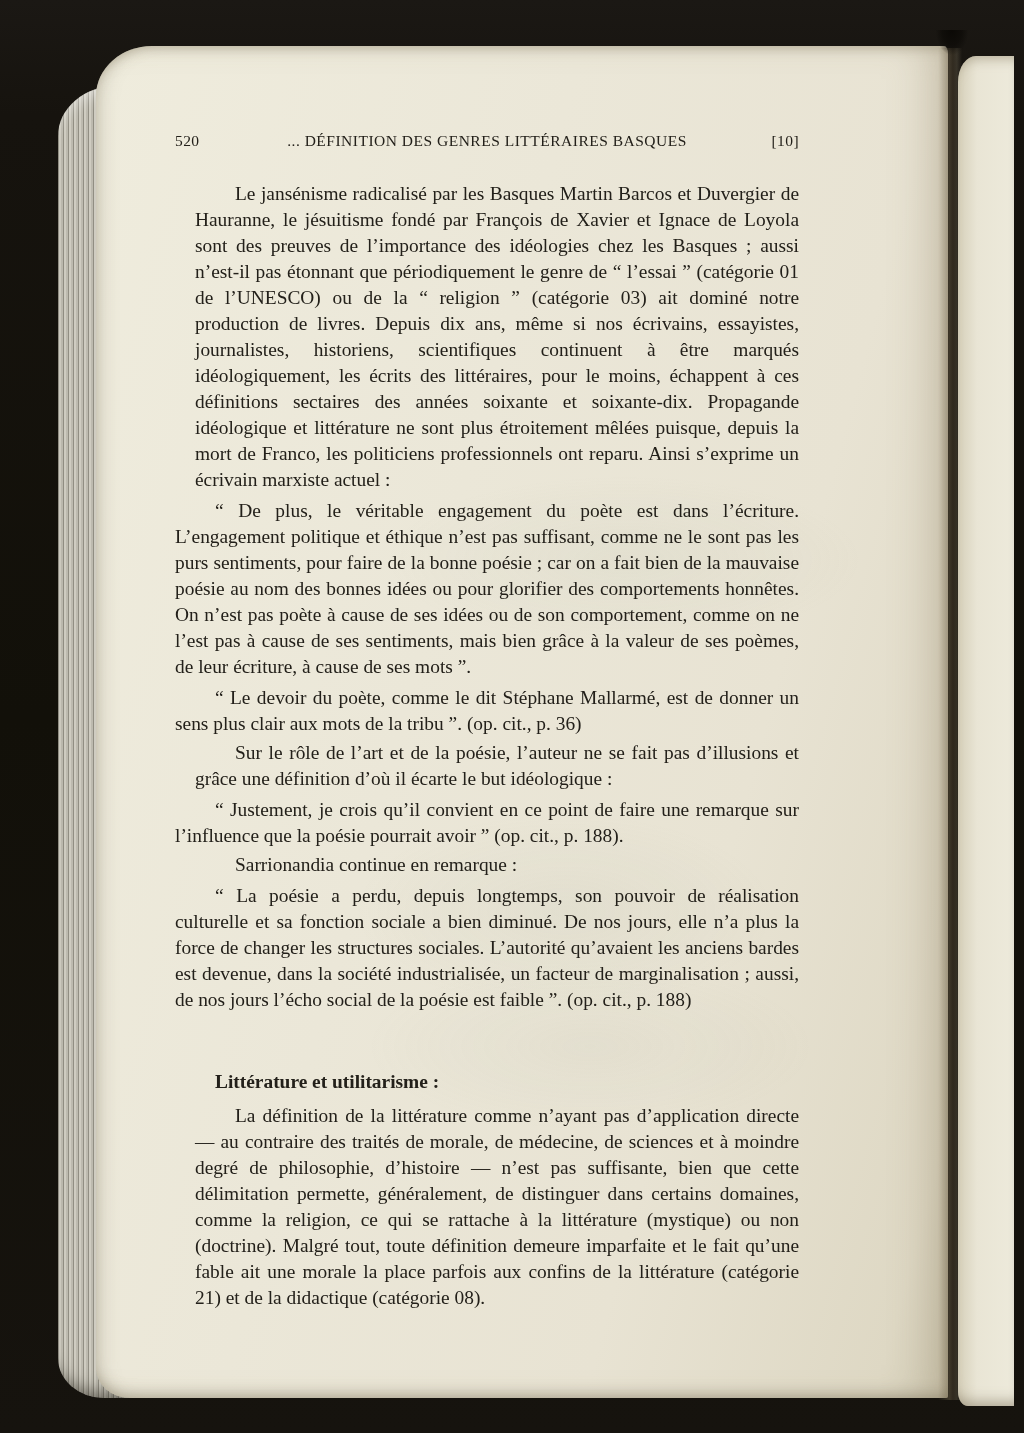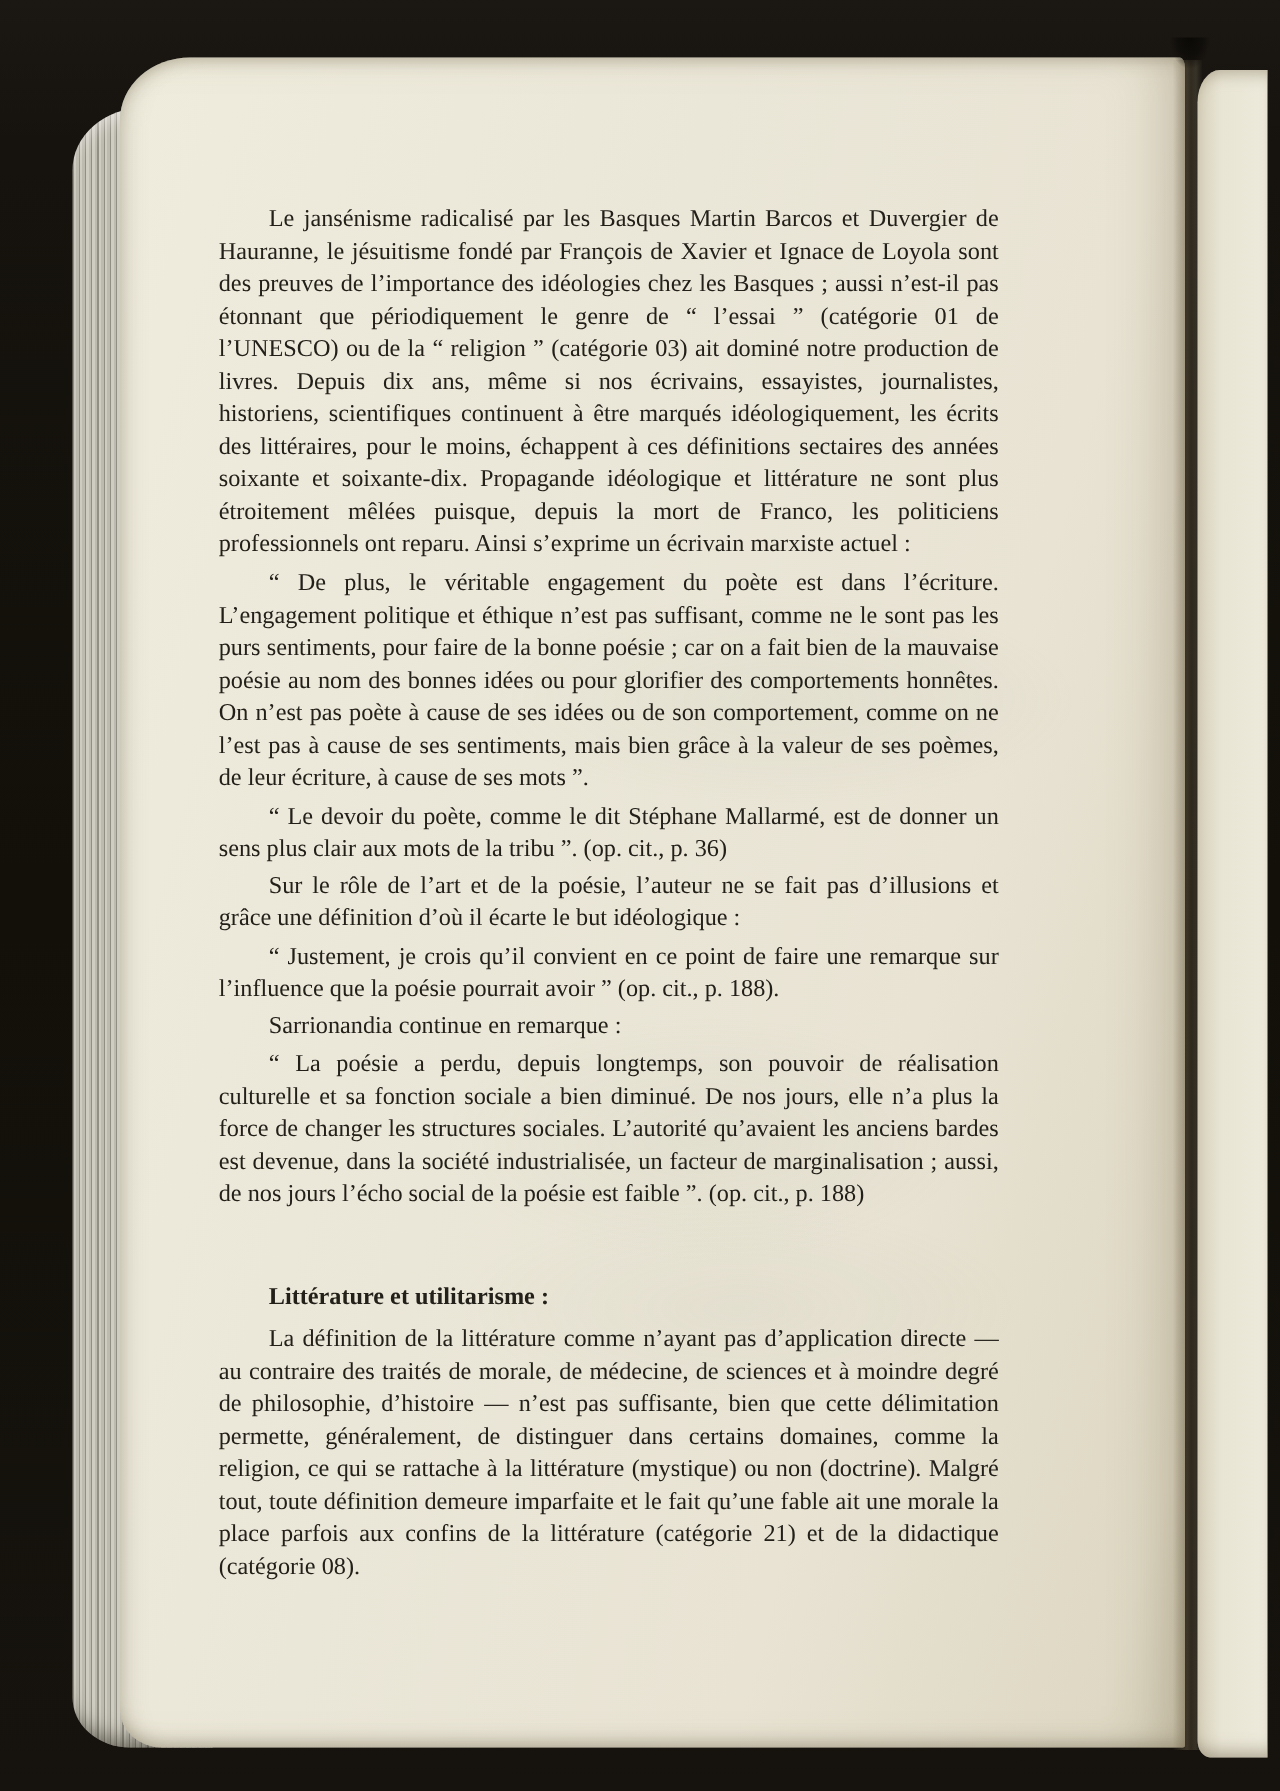--- a/index.html
+++ b/index.html
@@ -49,38 +49,43 @@
     font-size:15.5px;letter-spacing:.4px;}
   .page-header .num-left{text-align:left;}
   .page-header .title{text-align:center;white-space:nowrap;letter-spacing:.5px;}
   .page-header .num-right{text-align:right;}
 
   .content{margin-top:31px;font-size:19.4px;line-height:26px;}
   .para{margin:0;text-align:justify;text-indent:40px;}
   .para .seg-italic{}
   .para .seg-bold{font-weight:bold;font-style:normal;}
   .para.quote{margin-top:5px;}
-  .para.body{margin-top:3px;}
+  .para.body{margin-top:3px;margin-left:20px;}
   .para.citation{margin-top:0;}
   .para.heading{margin:56px 0 8px 0;text-align:left;font-weight:bold;}
   .para:first-child{margin-top:0;}
 </style>
 </head>
 <body>
 
 <div class="scene">
   <div class="page-stack"></div>
 
   <div class="left-page"></div>
 
   <div class="gutter"></div>
   <div class="gutter-top-notch"></div>
   <div class="right-page"></div>
 
   <div class="text-block">
+    <div class="page-header">
+      <span class="num-left">520</span>
+      <span class="title">... DÉFINITION DES GENRES LITTÉRAIRES BASQUES</span>
+      <span class="num-right">[10]</span>
+    </div>
     <div class="content">
         <p class="para body"><span class="seg-roman">Le jansénisme radicalisé par les Basques Martin Barcos et Duvergier de Hauranne, le jésuitisme fondé par François de Xavier et Ignace de Loyola sont des preuves de l’importance des idéologies chez les Basques ; aussi n’est-il pas étonnant que périodiquement le genre de “ l’essai ” (catégorie 01 de l’UNESCO) ou de la “ religion ” (catégorie 03) ait dominé notre production de livres. Depuis dix ans, même si nos écrivains, essayistes, journalistes, historiens, scientifiques continuent à être marqués idéologiquement, les écrits des littéraires, pour le moins, échappent à ces définitions sectaires des années soixante et soixante-dix. Propagande idéologique et littérature ne sont plus étroitement mêlées puisque, depuis la mort de Franco, les politiciens professionnels ont reparu. Ainsi s’exprime un écrivain marxiste actuel :</span></p>
         <p class="para quote"><span class="seg-italic">“ De plus, le véritable engagement du poète est dans l’écriture. L’engagement politique et éthique n’est pas suffisant, comme ne le sont pas les purs sentiments, pour faire de la bonne poésie ; car on a fait bien de la mauvaise poésie au nom des bonnes idées ou pour glorifier des comportements honnêtes. On n’est pas poète à cause de ses idées ou de son comportement, comme on ne l’est pas à cause de ses sentiments, mais bien grâce à la valeur de ses poèmes, de leur écriture, à cause de ses mots ”.</span></p>
         <p class="para quote"><span class="seg-italic">“ Le devoir du poète, </span><span class="seg-roman">comme le dit Stéphane Mallarmé, </span><span class="seg-italic">est de donner un sens plus clair aux mots de la tribu ”. </span><span class="seg-roman">(op. cit., p. 36)</span></p>
         <p class="para body"><span class="seg-roman">Sur le rôle de l’art et de la poésie, l’auteur ne se fait pas d’illusions et grâce une définition d’où il écarte le but idéologique :</span></p>
         <p class="para quote"><span class="seg-italic">“ Justement, je crois qu’il convient en ce point de faire une remarque sur l’influence que la poésie pourrait avoir ” </span><span class="seg-roman">(op. cit., p. 188).</span></p>
         <p class="para body"><span class="seg-roman">Sarrionandia continue en remarque :</span></p>
         <p class="para quote"><span class="seg-italic">“ La poésie a perdu, depuis longtemps, son pouvoir de réalisation culturelle et sa fonction sociale a bien diminué. De nos jours, elle n’a plus la force de changer les structures sociales. L’autorité qu’avaient les anciens bardes est devenue, dans la société industrialisée, un facteur de marginalisation ; aussi, de nos jours l’écho social de la poésie est faible ”. </span><span class="seg-roman">(op. cit., p. 188)</span></p>
         <p class="para heading"><span class="seg-bold">Littérature et utilitarisme :</span></p>
         <p class="para body"><span class="seg-roman">La définition de la littérature comme n’ayant pas d’application directe — au contraire des traités de morale, de médecine, de sciences et à moindre degré de philosophie, d’histoire — n’est pas suffisante, bien que cette délimitation permette, généralement, de distinguer dans certains domaines, comme la religion, ce qui se rattache à la littérature (mystique) ou non (doctrine). Malgré tout, toute définition demeure imparfaite et le fait qu’une fable ait une morale la place parfois aux confins de la littérature (catégorie 21) et de la didactique (catégorie 08).</span></p>

